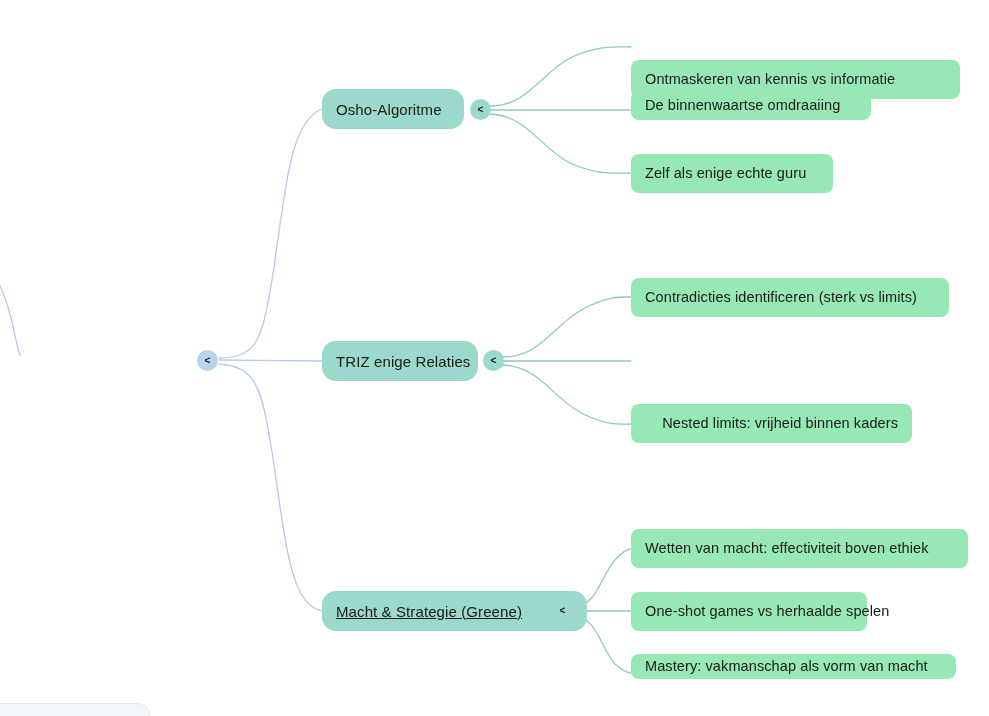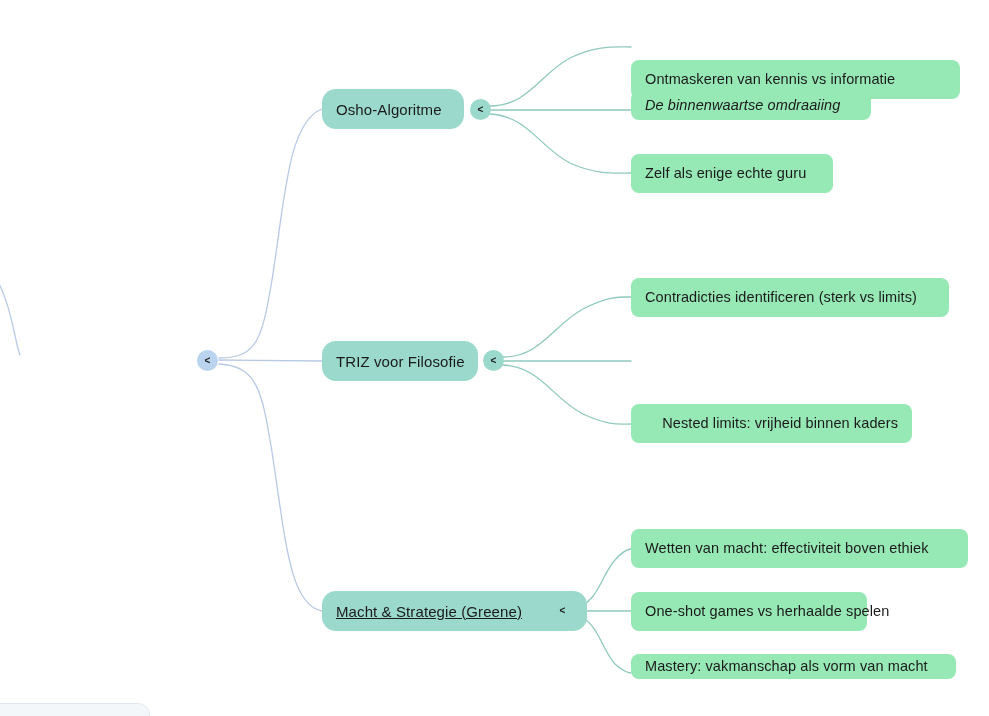--- a/index.html
+++ b/index.html
@@ -129,29 +129,29 @@
   <div class="node branch" style="left:322px; top:89px; width:142px; height:40px;">
     <span>Osho-Algoritme</span>
   </div>
   <div class="toggle branch-toggle" style="left:470px; top:99px;">
     <span>&lt;</span>
   </div>
 
   <div class="node leaf" style="left:631px; top:28px; width:329px; height:39px;margin-top:32px;">
     <span>Ontmaskeren van kennis vs informatie</span>
   </div>
-  <div class="node leaf" style="left:631px; top:91px; width:240px; height:29px;font-style:italic;">
+  <div class="node leaf" style="left:631px; top:91px; width:240px; height:29px;">
     <span>De binnenwaartse omdraaiing</span>
   </div>
   <div class="node leaf" style="left:631px; top:154px; width:202px; height:39px;">
     <span>Zelf als enige echte guru</span>
   </div>
 
   <div class="node branch" style="left:322px; top:341px; width:156px; height:40px;">
-    <span>TRIZ voor Filosofie</span>
+    <span>TRIZ enige Relaties</span>
   </div>
   <div class="toggle branch-toggle" style="left:483px; top:350px;">
     <span>&lt;</span>
   </div>
 
   <div class="node leaf" style="left:631px; top:278px; width:318px; height:39px;">
     <span>Contradicties identificeren (sterk vs limits)</span>
   </div>
   <div class="node leaf" style="left:631px; top:404px; width:281px; height:39px;justify-content:flex-end;">
     <span>Nested limits: vrijheid binnen kaders</span>

